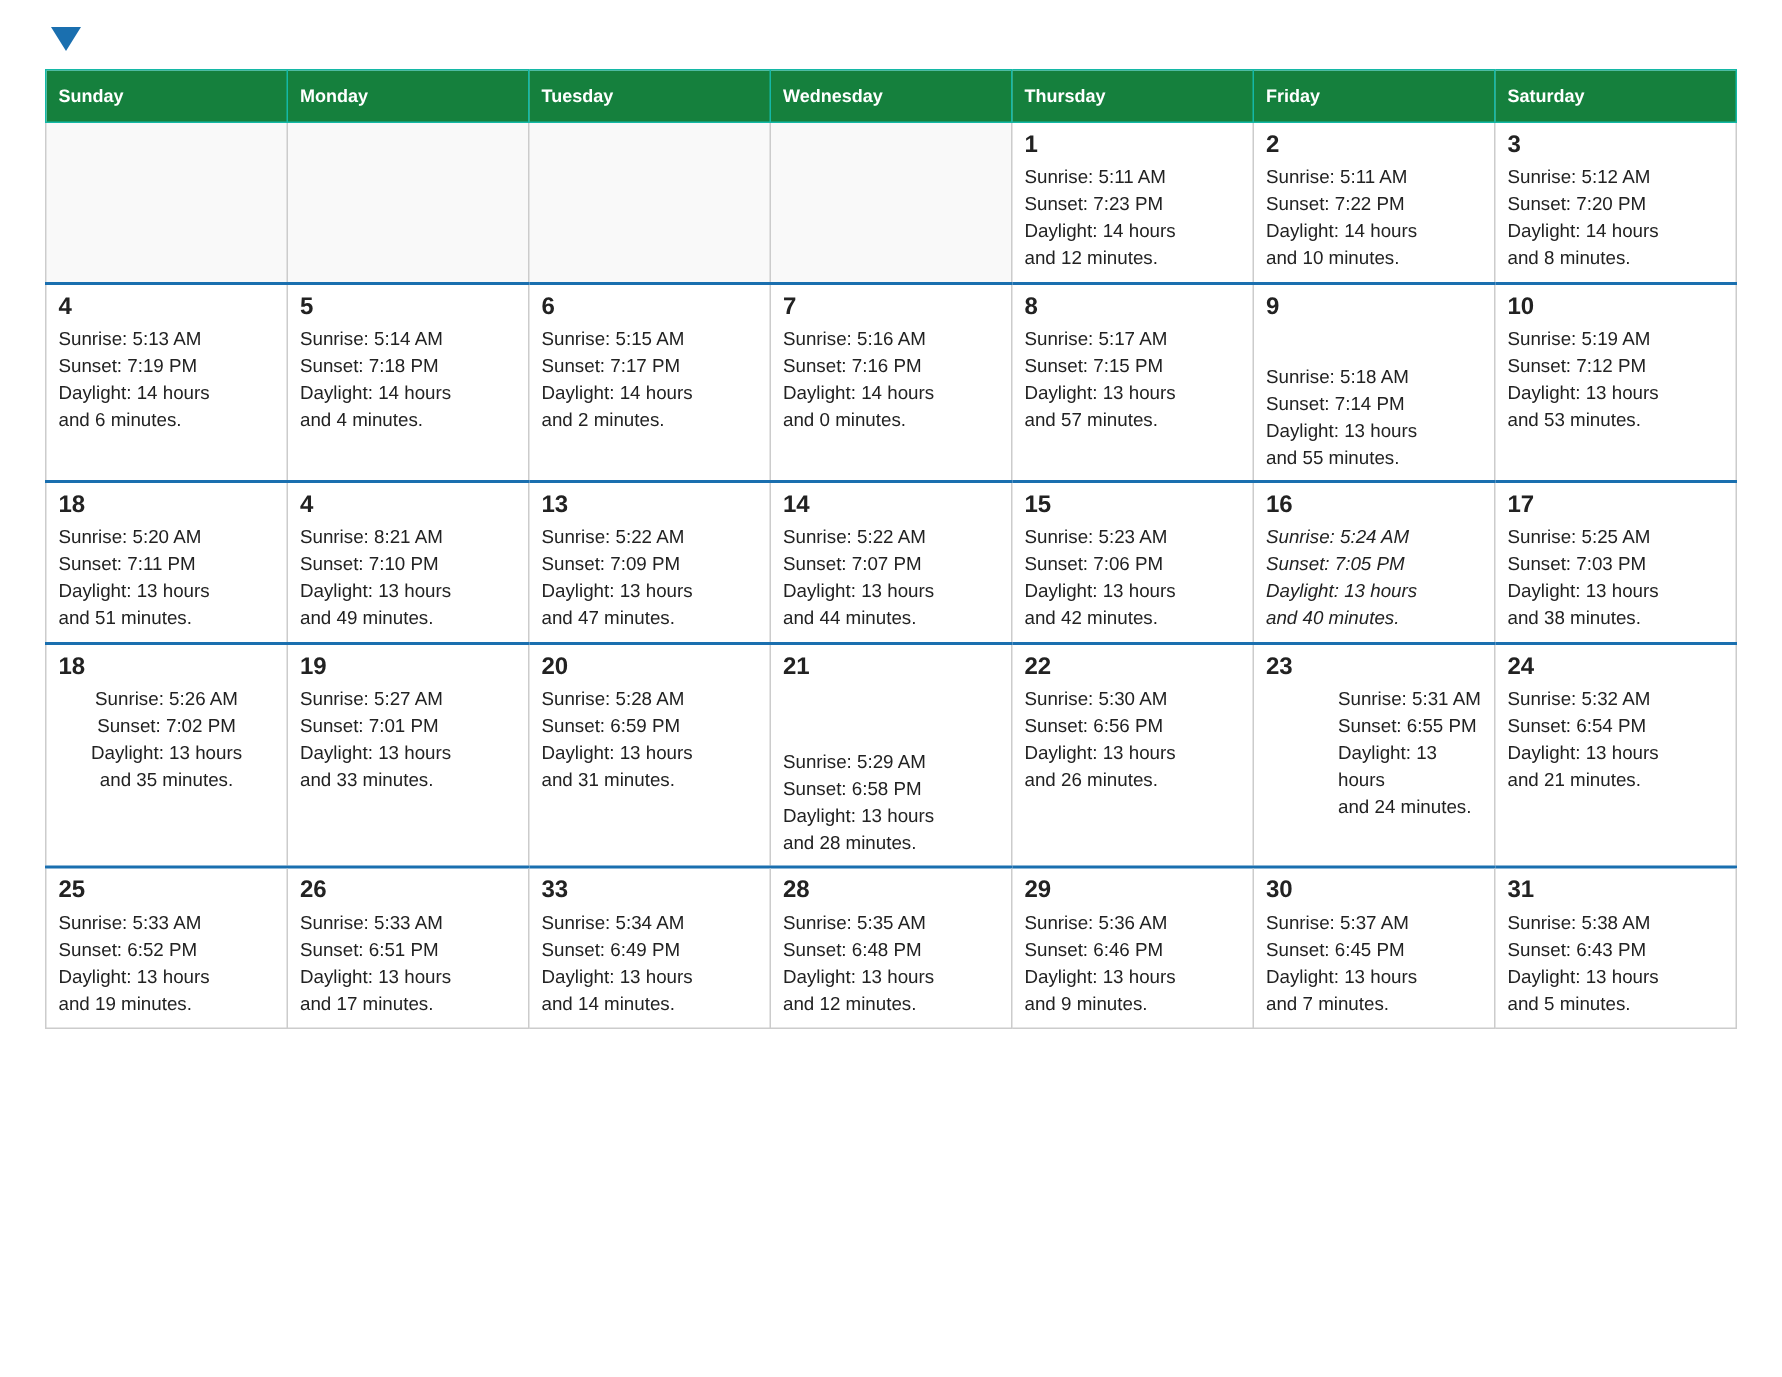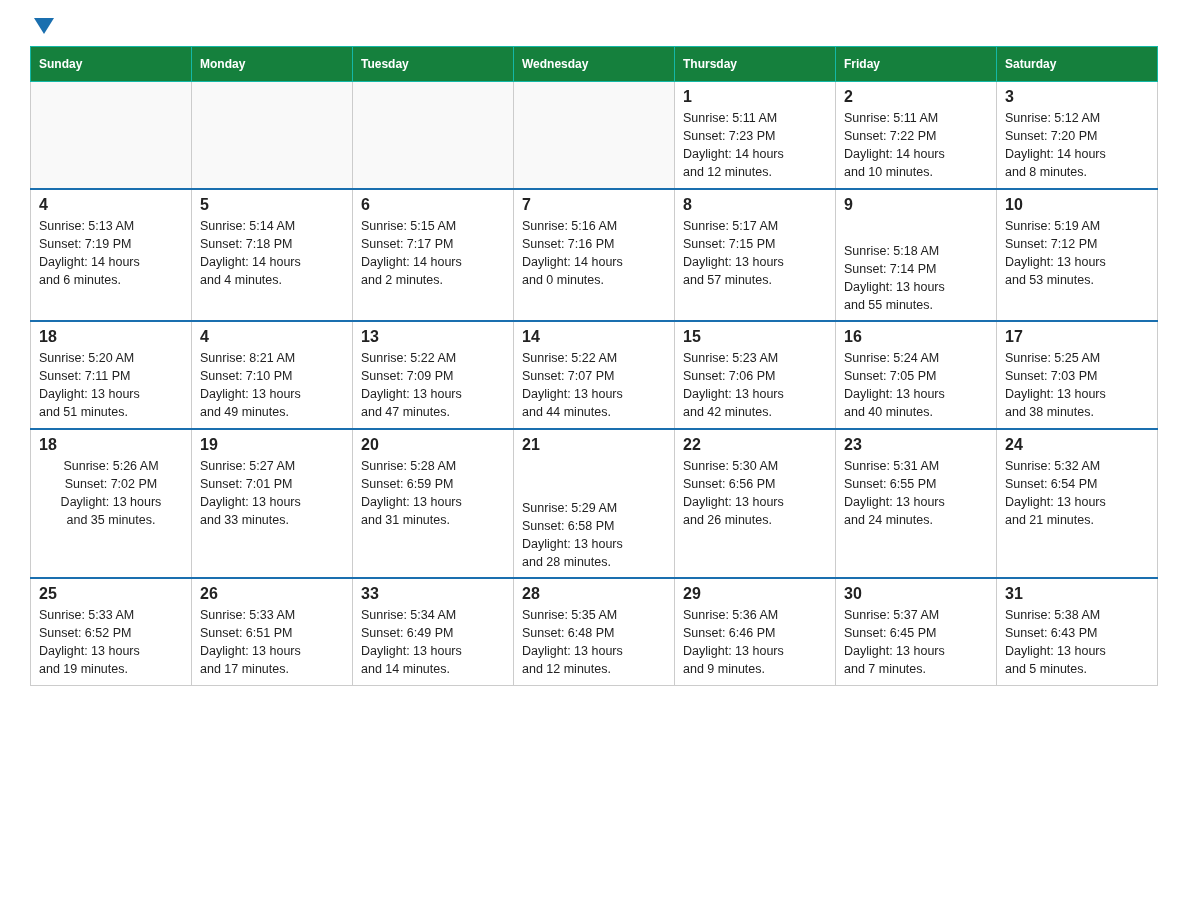--- a/index.html
+++ b/index.html
@@ -239,21 +239,21 @@
         </td>
         <td>
           <div class="day-number">15</div>
           <div class="day-info" style="white-space: pre-line;">Sunrise: 5:23 AM
 Sunset: 7:06 PM
 Daylight: 13 hours
 and 42 minutes.</div>
         </td>
         <td>
           <div class="day-number">16</div>
-          <div class="day-info" style="white-space: pre-line;">Sunrise: 5:24 AM
+          <div class="day-info" style="white-space: pre-line; font-style: italic;">Sunrise: 5:24 AM
 Sunset: 7:05 PM
 Daylight: 13 hours
 and 40 minutes.</div>
         </td>
         <td>
           <div class="day-number">17</div>
           <div class="day-info" style="white-space: pre-line;">Sunrise: 5:25 AM
 Sunset: 7:03 PM
 Daylight: 13 hours
 and 38 minutes.</div>
@@ -290,21 +290,21 @@
         </td>
         <td>
           <div class="day-number">22</div>
           <div class="day-info" style="white-space: pre-line;">Sunrise: 5:30 AM
 Sunset: 6:56 PM
 Daylight: 13 hours
 and 26 minutes.</div>
         </td>
         <td>
           <div class="day-number">23</div>
-          <div class="day-info" style="white-space: pre-line;">Sunrise: 5:31 AM
+          <div class="day-info" style="white-space: pre-line; margin-left: 48px;">Sunrise: 5:31 AM
 Sunset: 6:55 PM
 Daylight: 13 hours
 and 24 minutes.</div>
         </td>
         <td>
           <div class="day-number">24</div>
           <div class="day-info" style="white-space: pre-line;">Sunrise: 5:32 AM
 Sunset: 6:54 PM
 Daylight: 13 hours
 and 21 minutes.</div>

